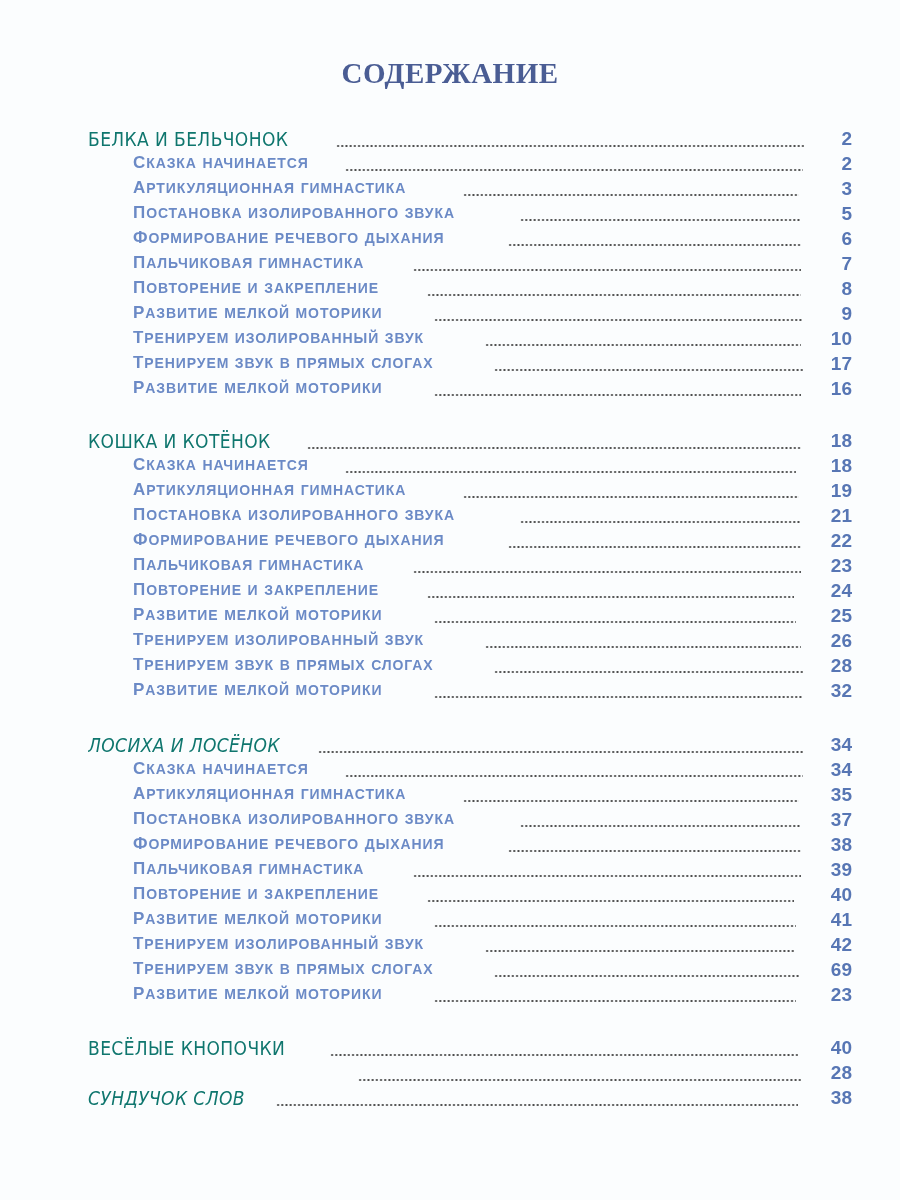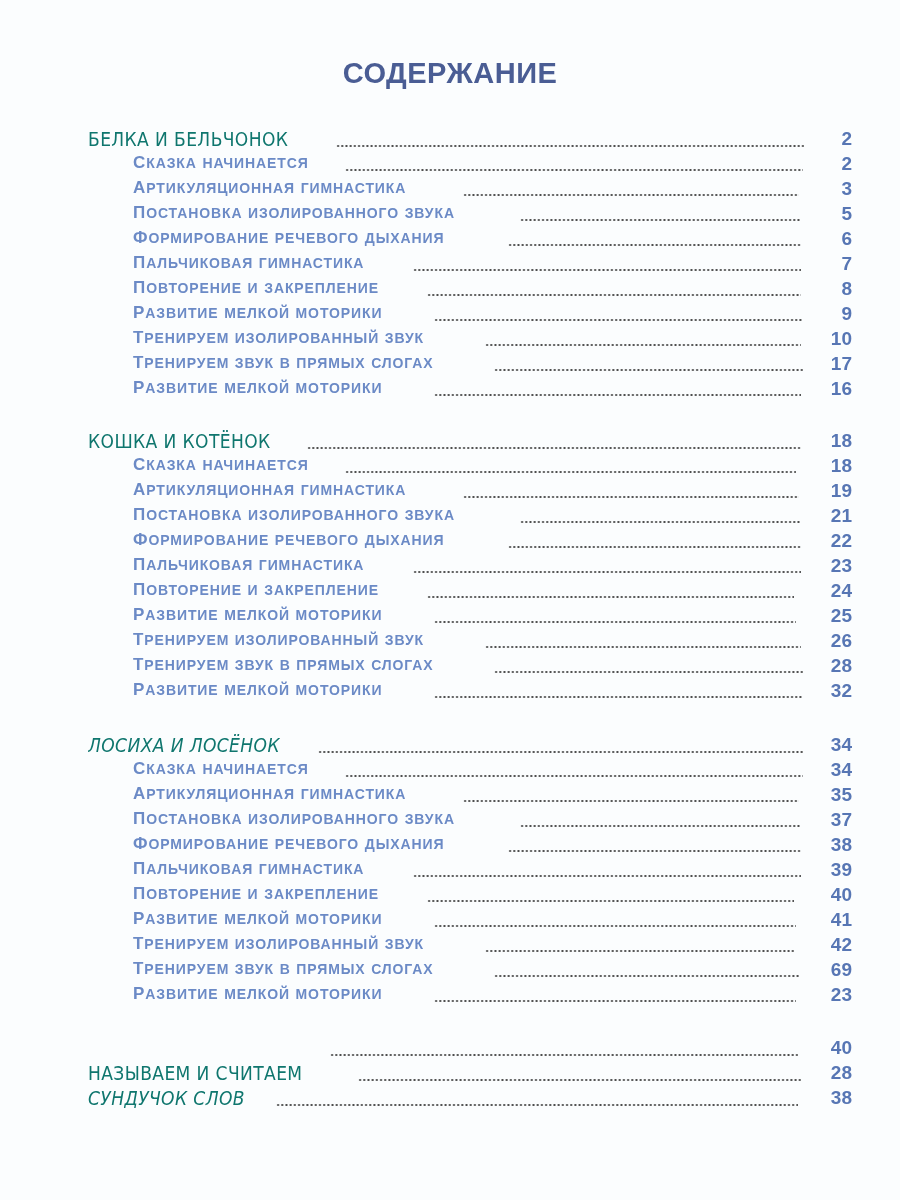--- a/index.html
+++ b/index.html
@@ -6,21 +6,21 @@
   body {
     width: 900px; height: 1200px;
     background: #fbfdfe;
     position: relative;
     overflow: hidden;
     font-family: "Liberation Sans", sans-serif;
   }
   .title {
     position: absolute; left: 0; width: 900px; top: 57px;
     text-align: center;
-    font-family: Liberation Sans, sans-serif;
+    font-family: Liberation Serif, serif;
     font-weight: bold; font-size: 29px;
     color: #4a5d94; letter-spacing: 0.5px;
   }
   .toc { position: absolute; left: 0; top: 0; width: 900px; }
   .row {
     position: absolute; left: 0; width: 900px; height: 25px;
   }
   .label {
     position: absolute; white-space: nowrap; overflow: hidden;
   }
@@ -218,25 +218,25 @@
     <div class="leader" style="left:494px; width:305px; top:16px"></div>
     <div class="page">69</div>
   </div>
   <div class="row sub" style="top:984px">
     <div class="label sc-label"><span class="cap">Р</span><span class="sc">АЗВИТИЕ</span> <span class="sc">М</span><span class="sc">ЕЛКОЙ</span> <span class="sc">М</span><span class="sc">ОТОРИКИ</span></div>
     <div class="leader" style="left:434px; width:362px; top:16px"></div>
     <div class="page">23</div>
   </div>
 
   <div class="row main" style="top:1037px">
+    <div class="label">ВЕСЁЛЫЕ КНОПОЧКИ</div>
     <div class="leader" style="left:330px; width:468px; top:17px"></div>
     <div class="page">40</div>
   </div>
   <div class="row main" style="top:1062px">
-    <div class="label">НАЗЫВАЕМ И СЧИТАЕМ</div>
     <div class="leader" style="left:358px; width:443px; top:17px"></div>
     <div class="page">28</div>
   </div>
   <div class="row main italic" style="top:1087px">
     <div class="label">СУНДУЧОК СЛОВ</div>
     <div class="leader" style="left:276px; width:522px; top:17px"></div>
     <div class="page">38</div>
   </div>
 
 </div>

